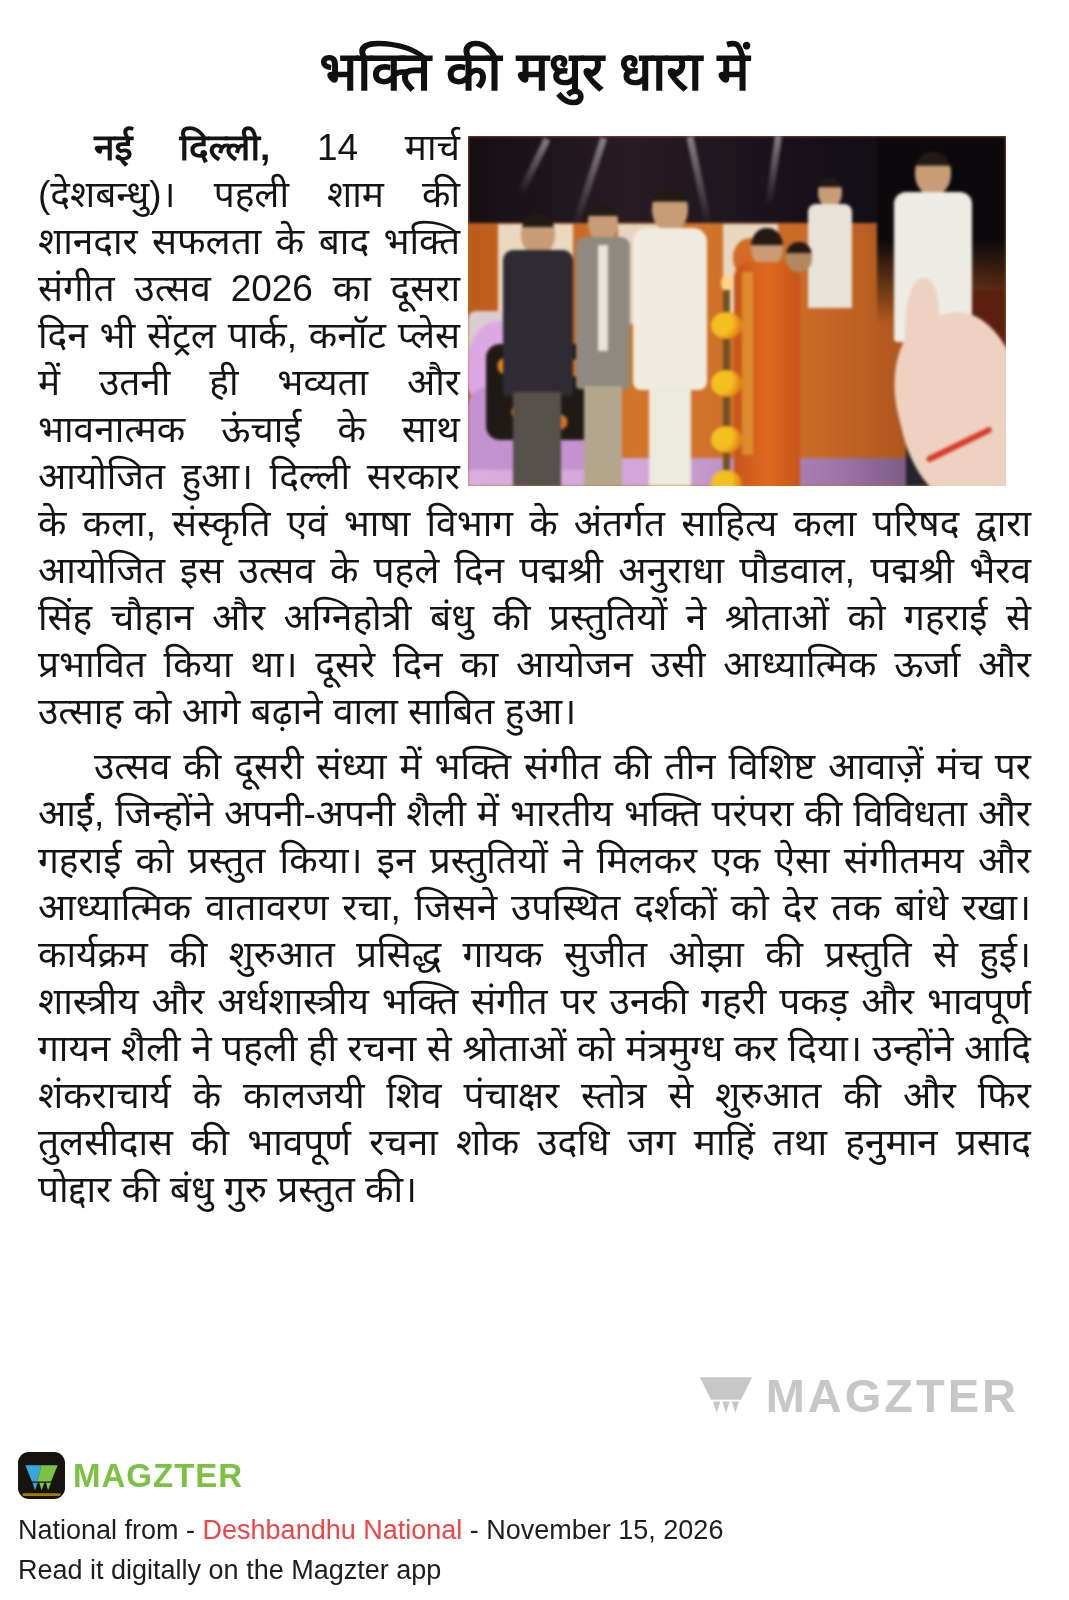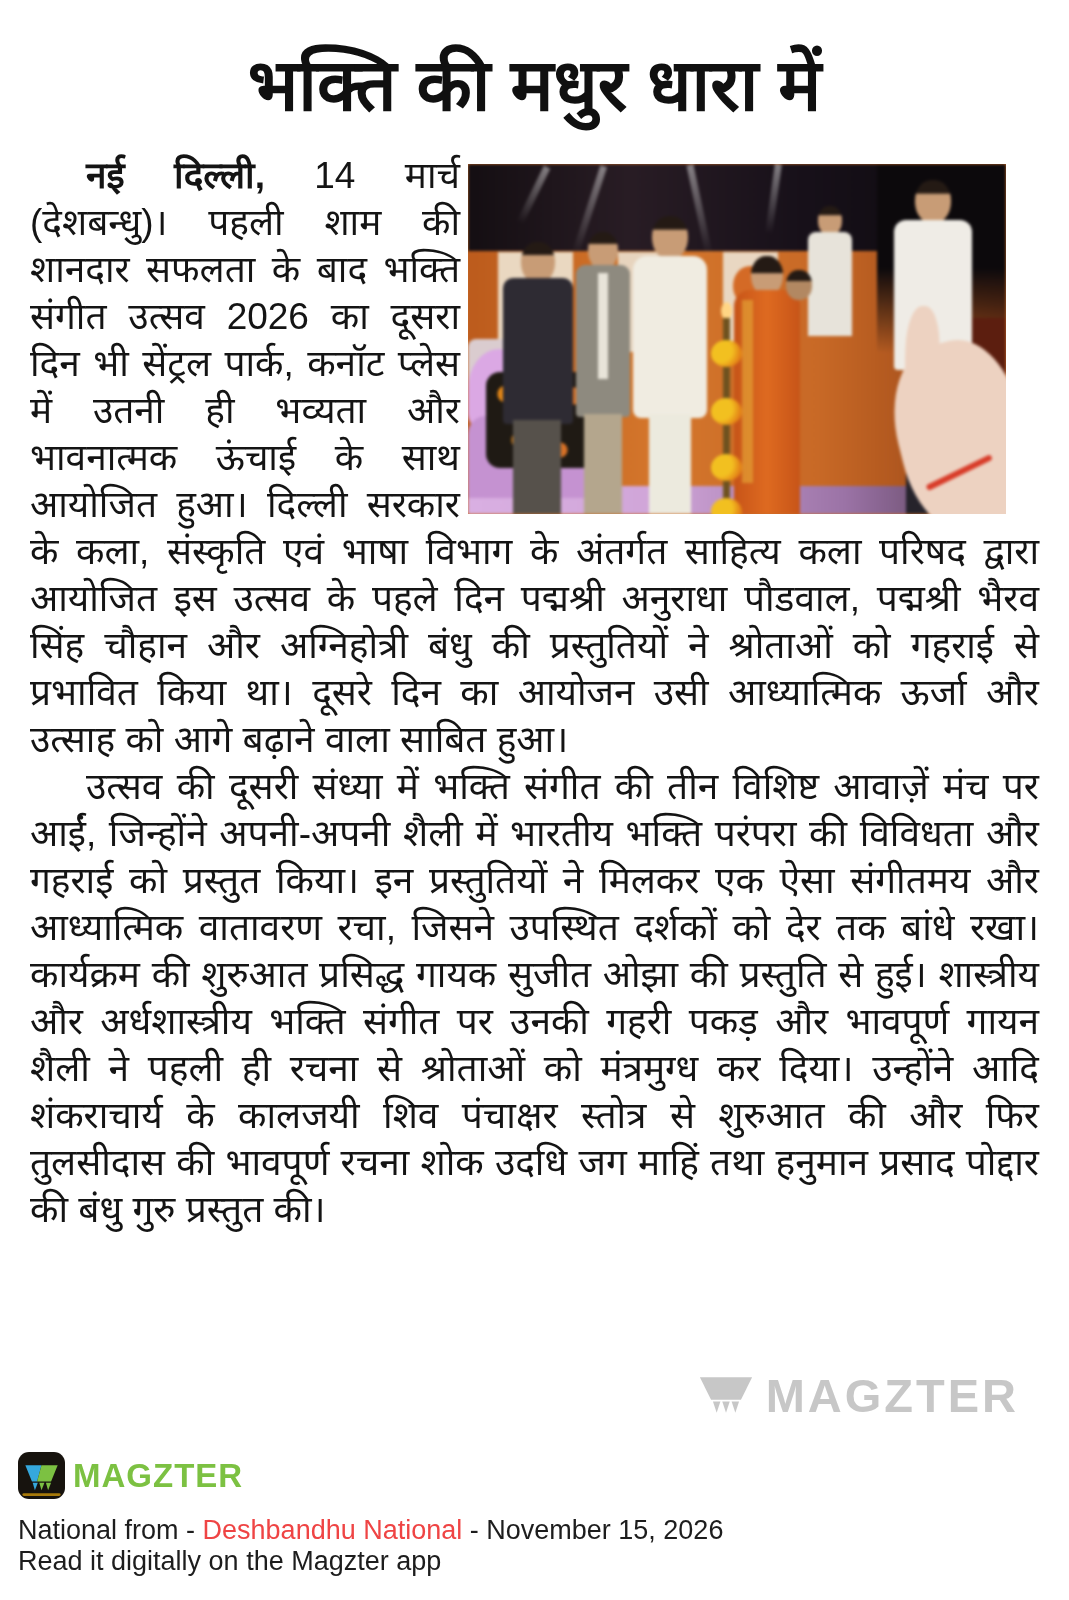--- a/index.html
+++ b/index.html
@@ -6,30 +6,30 @@
   html,body { background:#ffffff; }
   .page {
     position:relative; width:1069px; height:1600px; margin:0 auto;
     background:#ffffff; overflow:hidden;
     font-family:"Liberation Sans","DejaVu Sans",sans-serif;
   }
 
   
   .headline {
     margin:30px 22px 6px; text-align:center;
-    font-size:72px; line-height:1.55; font-weight:700; color:#101010;
+    font-size:54px; line-height:1.55; font-weight:700; color:#101010;
     letter-spacing:0;
   }
 
   
   .article {
     margin:10px 30px 0; color:#141414;
     font-size:37px; line-height:47px; text-align:justify;
   }
-  .article p { margin:0; text-indent:56px; }
+  .article p { margin:8px; text-indent:56px; }
   .article b { font-weight:700; }
 
   
   .photo {
     float:right; width:538px; height:350px;
     margin:12px 33px 14px 8px;
     position:relative; overflow:hidden; background:#c96c28;
   }
   .ph-blur { position:absolute; inset:0; filter:blur(1.6px) saturate(1.05); }
   .ph-layer { position:absolute; }
@@ -103,21 +103,21 @@
     color:#c7c7c7; font-size:47px; font-weight:700; letter-spacing:3px; }
   .watermark svg { display:block; }
 
   
   .footer { position:absolute; left:18px; top:1452px; color:#1d1d1d; }
   .footer-logo { display:flex; align-items:center; gap:8px; }
   .footer-logo svg { display:block; }
   .logo-text { color:#7cc142; font-size:33px; font-weight:700; letter-spacing:1px; }
   .clip-line { margin-top:16px; font-size:27px; }
   .clip-line .source { color:#ef4444; text-decoration:none; cursor:pointer; }
-  .tagline { font-size:27px; }
+  .tagline { margin-top:9px; font-size:27px; }
 </style>
 </head>
 <body>
 
 <div class="page">
 
   <h1 class="headline">
     <span>भक्ति की मधुर धारा में</span><br>
   </h1>
 

